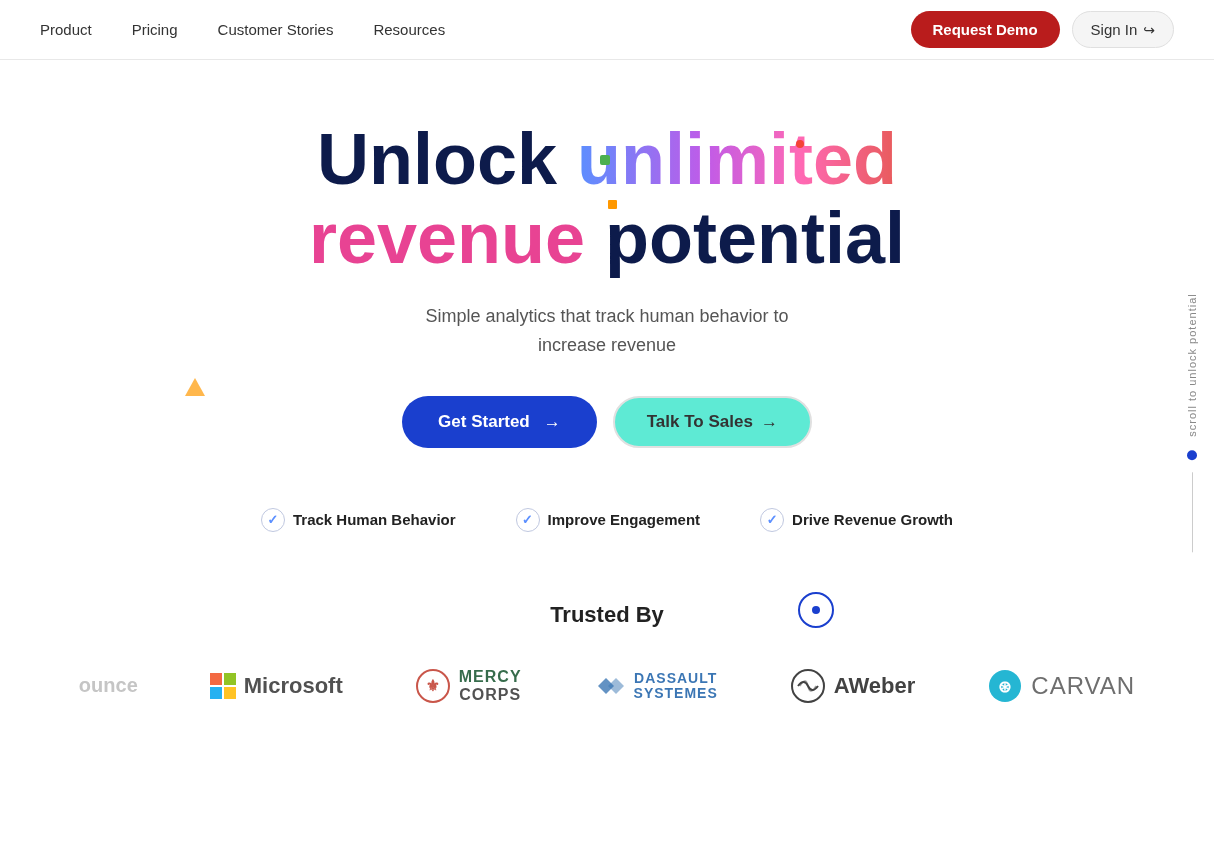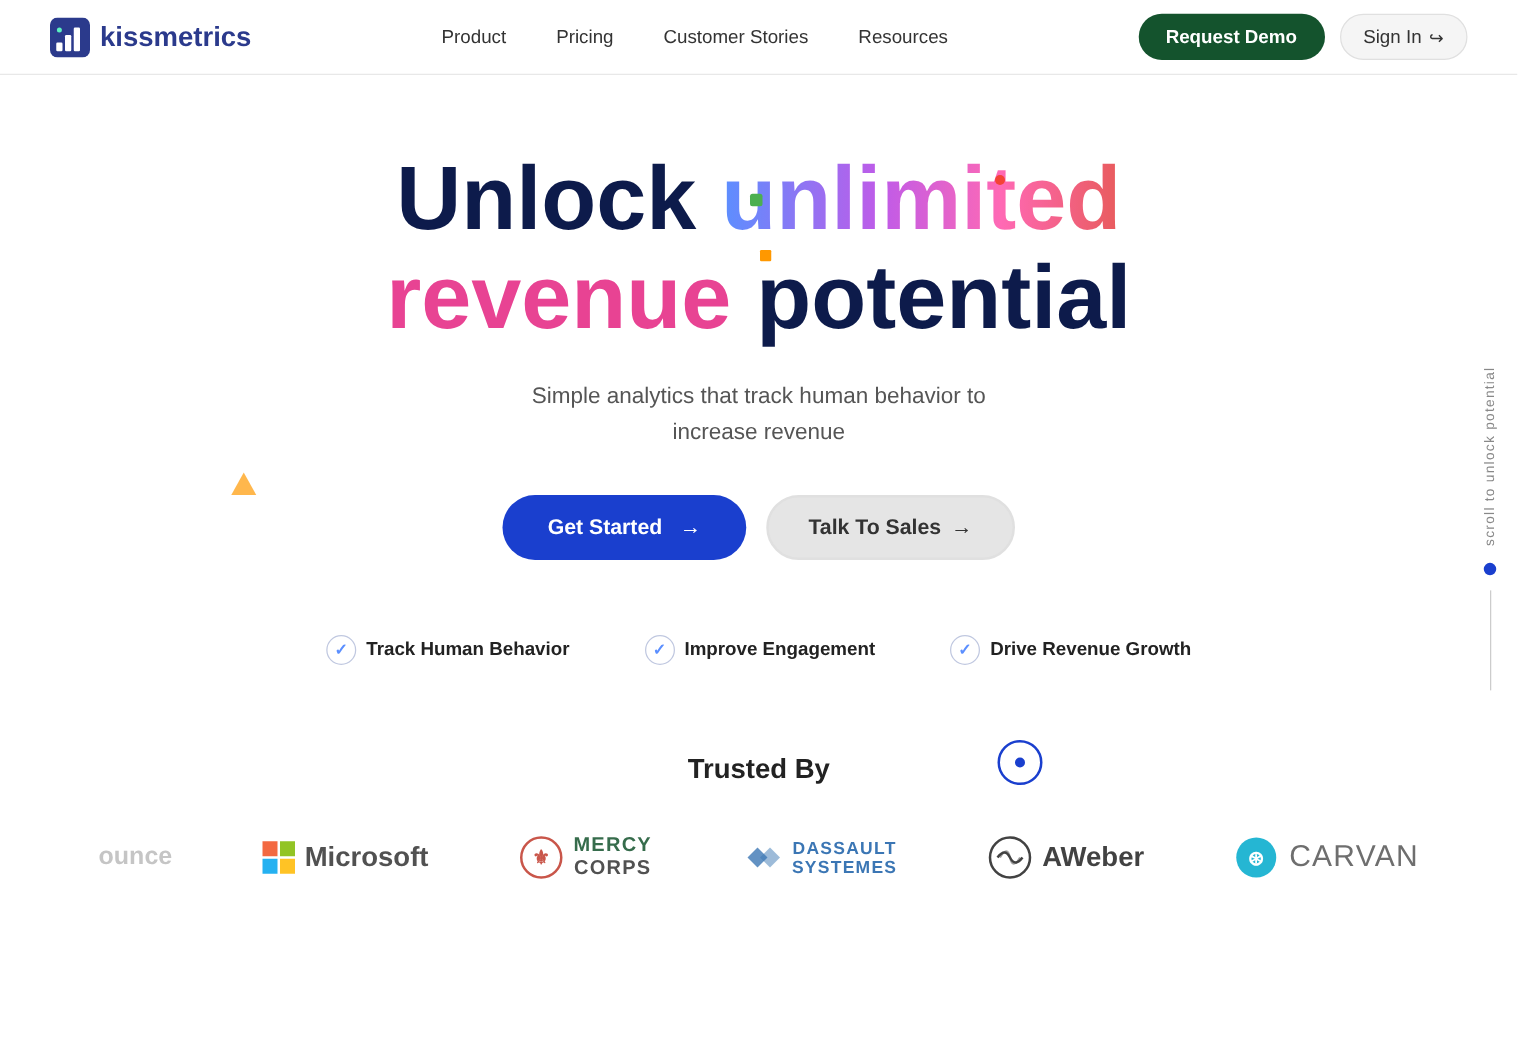--- a/index.html
+++ b/index.html
@@ -11,21 +11,21 @@
       padding: 0 40px; height: 60px; border-bottom: 1px solid #e8e8e8;
       position: relative; z-index: 10;
     }
     .nav-logo { display: flex; align-items: center; gap: 8px; text-decoration: none; }
     .nav-logo-icon { width: 32px; height: 32px; }
     .nav-logo-text { font-size: 22px; font-weight: 700; color: #2b3a8c; }
     .nav-links { display: flex; align-items: flex-start; gap: 40px; }
     .nav-link { text-decoration: none; color: #333; font-size: 15px; font-weight: 500; }
     .nav-actions { display: flex; align-items: center; gap: 12px; }
     .btn-request-demo {
-      background: #14532d; color: #fff; border: none; border-radius: 25px;
+      background: #b91c1c; color: #fff; border: none; border-radius: 25px;
       padding: 10px 22px; font-size: 15px; font-weight: 600; cursor: pointer;
     }
     .btn-sign-in {
       background: #f5f5f5; color: #333; border: 1px solid #e0e0e0; border-radius: 25px;
       padding: 9px 18px; font-size: 15px; font-weight: 500; cursor: pointer;
       display: flex; align-items: center; gap: 6px;
     }
     .sign-in-arrow { font-size: 14px; }
 
     
@@ -40,21 +40,21 @@
     .hero-title-line2 span.revenue { color: #e84393; }
     .hero-title-line2 span.potential { color: #0d1b4b; }
     .hero-subtitle { font-size: 18px; color: #555; margin-bottom: 36px; line-height: 1.6; }
     .hero-buttons { display: flex; justify-content: center; gap: 16px; margin-bottom: 60px; }
     .btn-get-started {
       background: #1a3fce; color: #fff; border: none; border-radius: 30px;
       padding: 16px 36px; font-size: 17px; font-weight: 600; cursor: pointer;
       display: flex; align-items: center; gap: 14px;
     }
     .btn-talk-sales {
-      background: #e5e5e5; color: #333; border: 2px solid #e0e0e0; border-radius: 30px;
+      background: #5eead4; color: #333; border: 2px solid #e0e0e0; border-radius: 30px;
       padding: 14px 32px; font-size: 17px; font-weight: 600; cursor: pointer;
       display: flex; align-items: center; gap: 8px;
     }
 
     
     .hero-features { display: flex; justify-content: center; gap: 60px; margin-top: 10px; }
     .feature-item { display: flex; align-items: center; gap: 8px; font-size: 15px; font-weight: 600; color: #222; }
     .check-circle {
       width: 24px; height: 24px; border-radius: 50%; border: 1.5px solid #c0c8e0;
       display: flex; align-items: center; justify-content: center; color: #5b8fff; font-size: 13px;
@@ -103,30 +103,20 @@
     .ms-q1 { background: #f25022; } .ms-q2 { background: #7fba00; }
     .ms-q3 { background: #00a4ef; } .ms-q4 { background: #ffb900; }
 
     
     .bounce-text { font-size: 20px; font-weight: 700; color: #bbb; }
   </style>
 </head>
 <body>
 
 <nav>
-  <a class="nav-logo" href="#">
-    <svg class="nav-logo-icon" viewBox="0 0 32 32" fill="none">
-      <rect width="32" height="32" rx="6" fill="#2b3a8c"></rect>
-      <rect x="5" y="20" width="5" height="7" fill="#fff" rx="1"></rect>
-      <rect x="12" y="14" width="5" height="13" fill="#fff" rx="1"></rect>
-      <rect x="19" y="8" width="5" height="19" fill="#fff" rx="1"></rect>
-      <circle cx="7.5" cy="10" r="2" fill="#5bf0c0"></circle>
-    </svg>
-    <span class="nav-logo-text">kissmetrics</span>
-  </a>
 
   <div class="nav-links">
     <a class="nav-link" href="#">Product</a>
     <a class="nav-link" href="#">Pricing</a>
     <a class="nav-link" href="#">Customer Stories</a>
     <a class="nav-link" href="#">Resources</a>
   </div>
 
   <div class="nav-actions">
     <button class="btn-request-demo">Request Demo</button>

